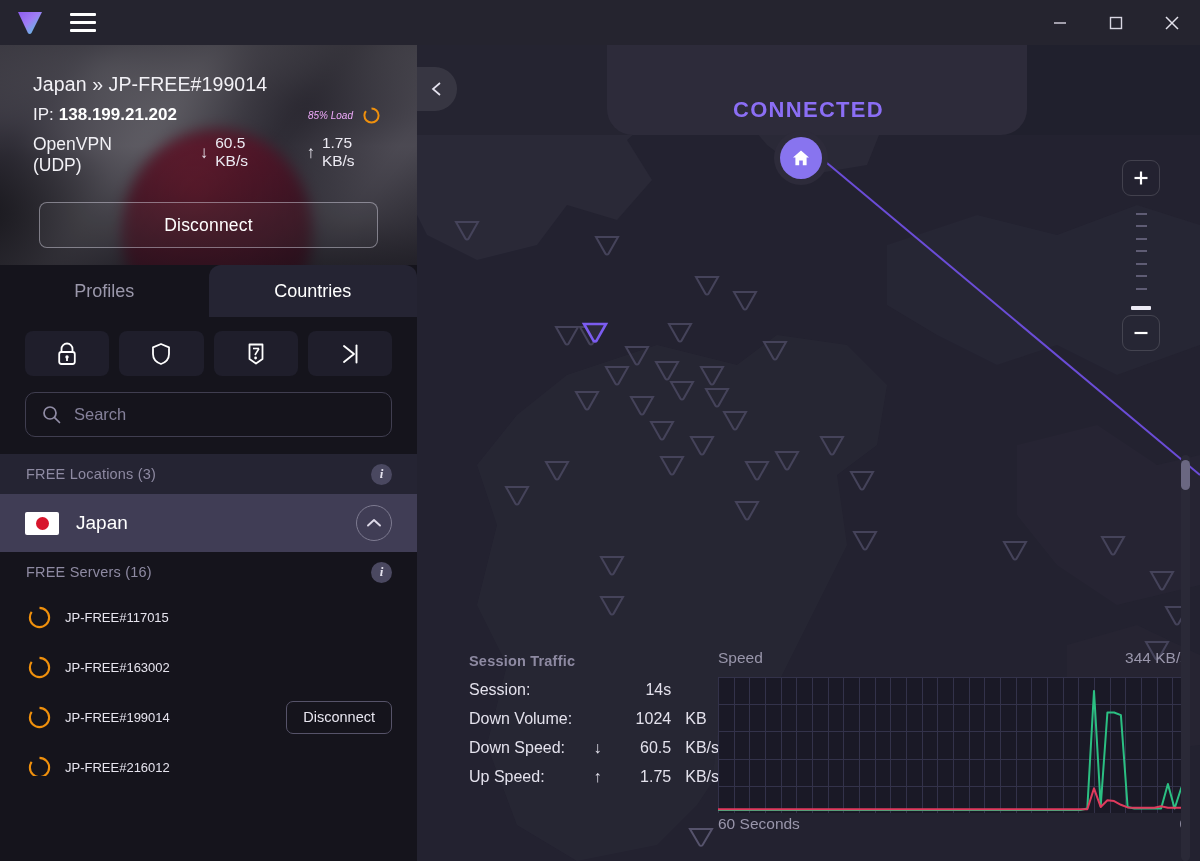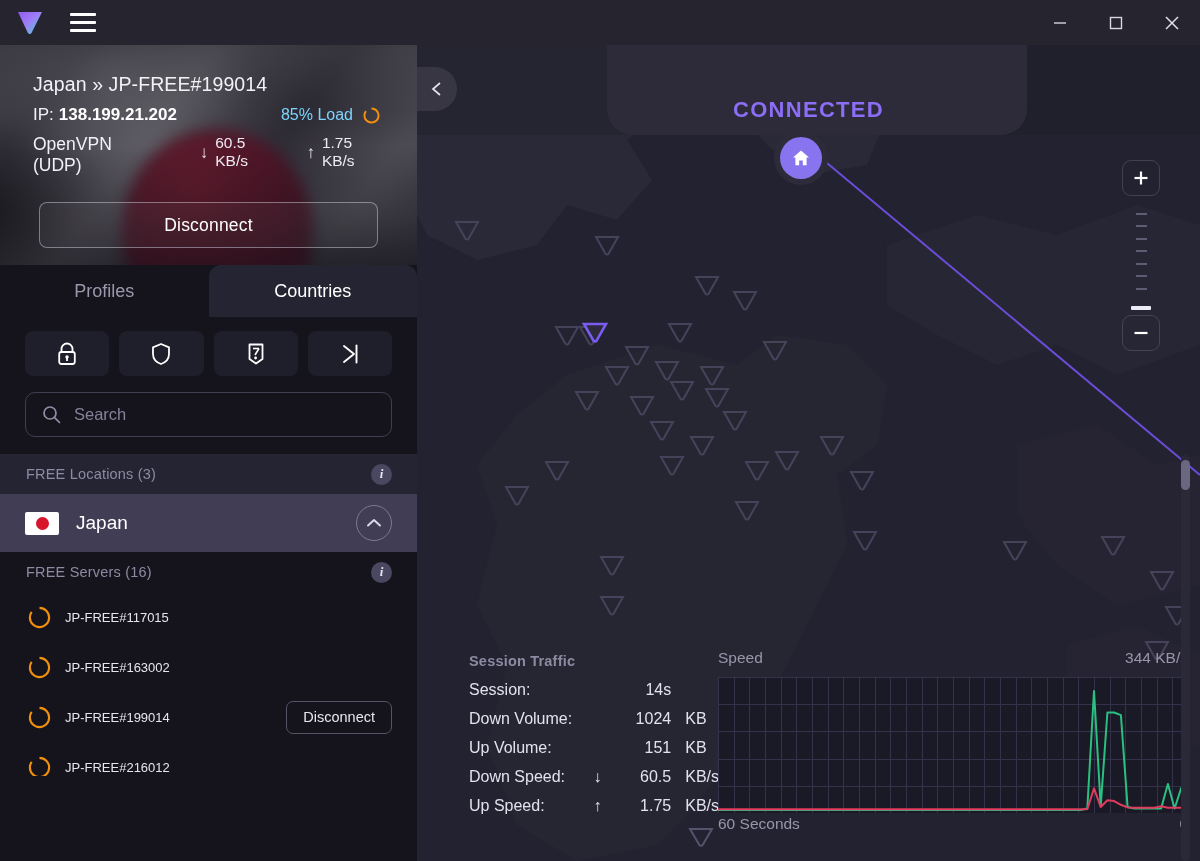--- a/index.html
+++ b/index.html
@@ -56,21 +56,21 @@
     filter:blur(7px); opacity:.92;
   }
   .flag-shade { position:absolute; inset:0;
     background:linear-gradient(180deg, rgba(10,9,16,.48) 0%, rgba(10,9,16,.30) 46%, rgba(14,13,20,.62) 100%); }
   .status-text { position:relative; z-index:2; padding:28px 32px 0 33px; }
   .srv-line { font-size:19.5px; color:#f2f1f6; letter-spacing:.1px; }
   .ip-row { display:flex; align-items:center; margin-top:9px; }
   .ip-label { font-size:17px; color:#f2f1f6; }
   .ip-value { font-size:17px; color:#ffffff; font-weight:bold; margin-left:5px; }
   .load-box { margin-left:auto; display:flex; align-items:center; gap:9px; padding-right:4px;}
-  .load-txt { font-size:16px; color:#7dd3fc; }
+  .load-txt { font-size:10px; color:#f0abfc;font-style:italic; }
   .load-ring { width:19px; height:19px; }
   .proto-row { display:flex; align-items:flex-start; margin-top:9px; }
   .proto { font-size:17.5px; color:#f2f1f6; }
   .spd { display:flex; align-items:center; gap:7px; font-size:15.5px; color:#eceaf2; }
   .spd.dn { margin-left:41px; }
   .spd.up { margin-left:28px; }
   .arrow-g { font-size:17px; line-height:1; color:#e9e7ef; }
   .disconnect-main {
     position:relative; z-index:2; display:block; margin:26px auto 0;
     width:339px; height:46px; border-radius:8px;
@@ -352,26 +352,20 @@
               <tr>
             <td class="k">Session:</td>
             <td class="a"></td>
             <td class="v">14s</td>
             <td class="u"></td>
           </tr>
           <tr>
             <td class="k">Down Volume:</td>
             <td class="a"></td>
             <td class="v">1024</td>
-            <td class="u">KB</td>
-          </tr>
-          <tr>
-            <td class="k">Up Volume:</td>
-            <td class="a"></td>
-            <td class="v">151</td>
             <td class="u">KB</td>
           </tr>
           <tr>
             <td class="k">Down Speed:</td>
             <td class="a a-dn">↓</td>
             <td class="v">60.5</td>
             <td class="u">KB/s</td>
           </tr>
           <tr>
             <td class="k">Up Speed:</td>

